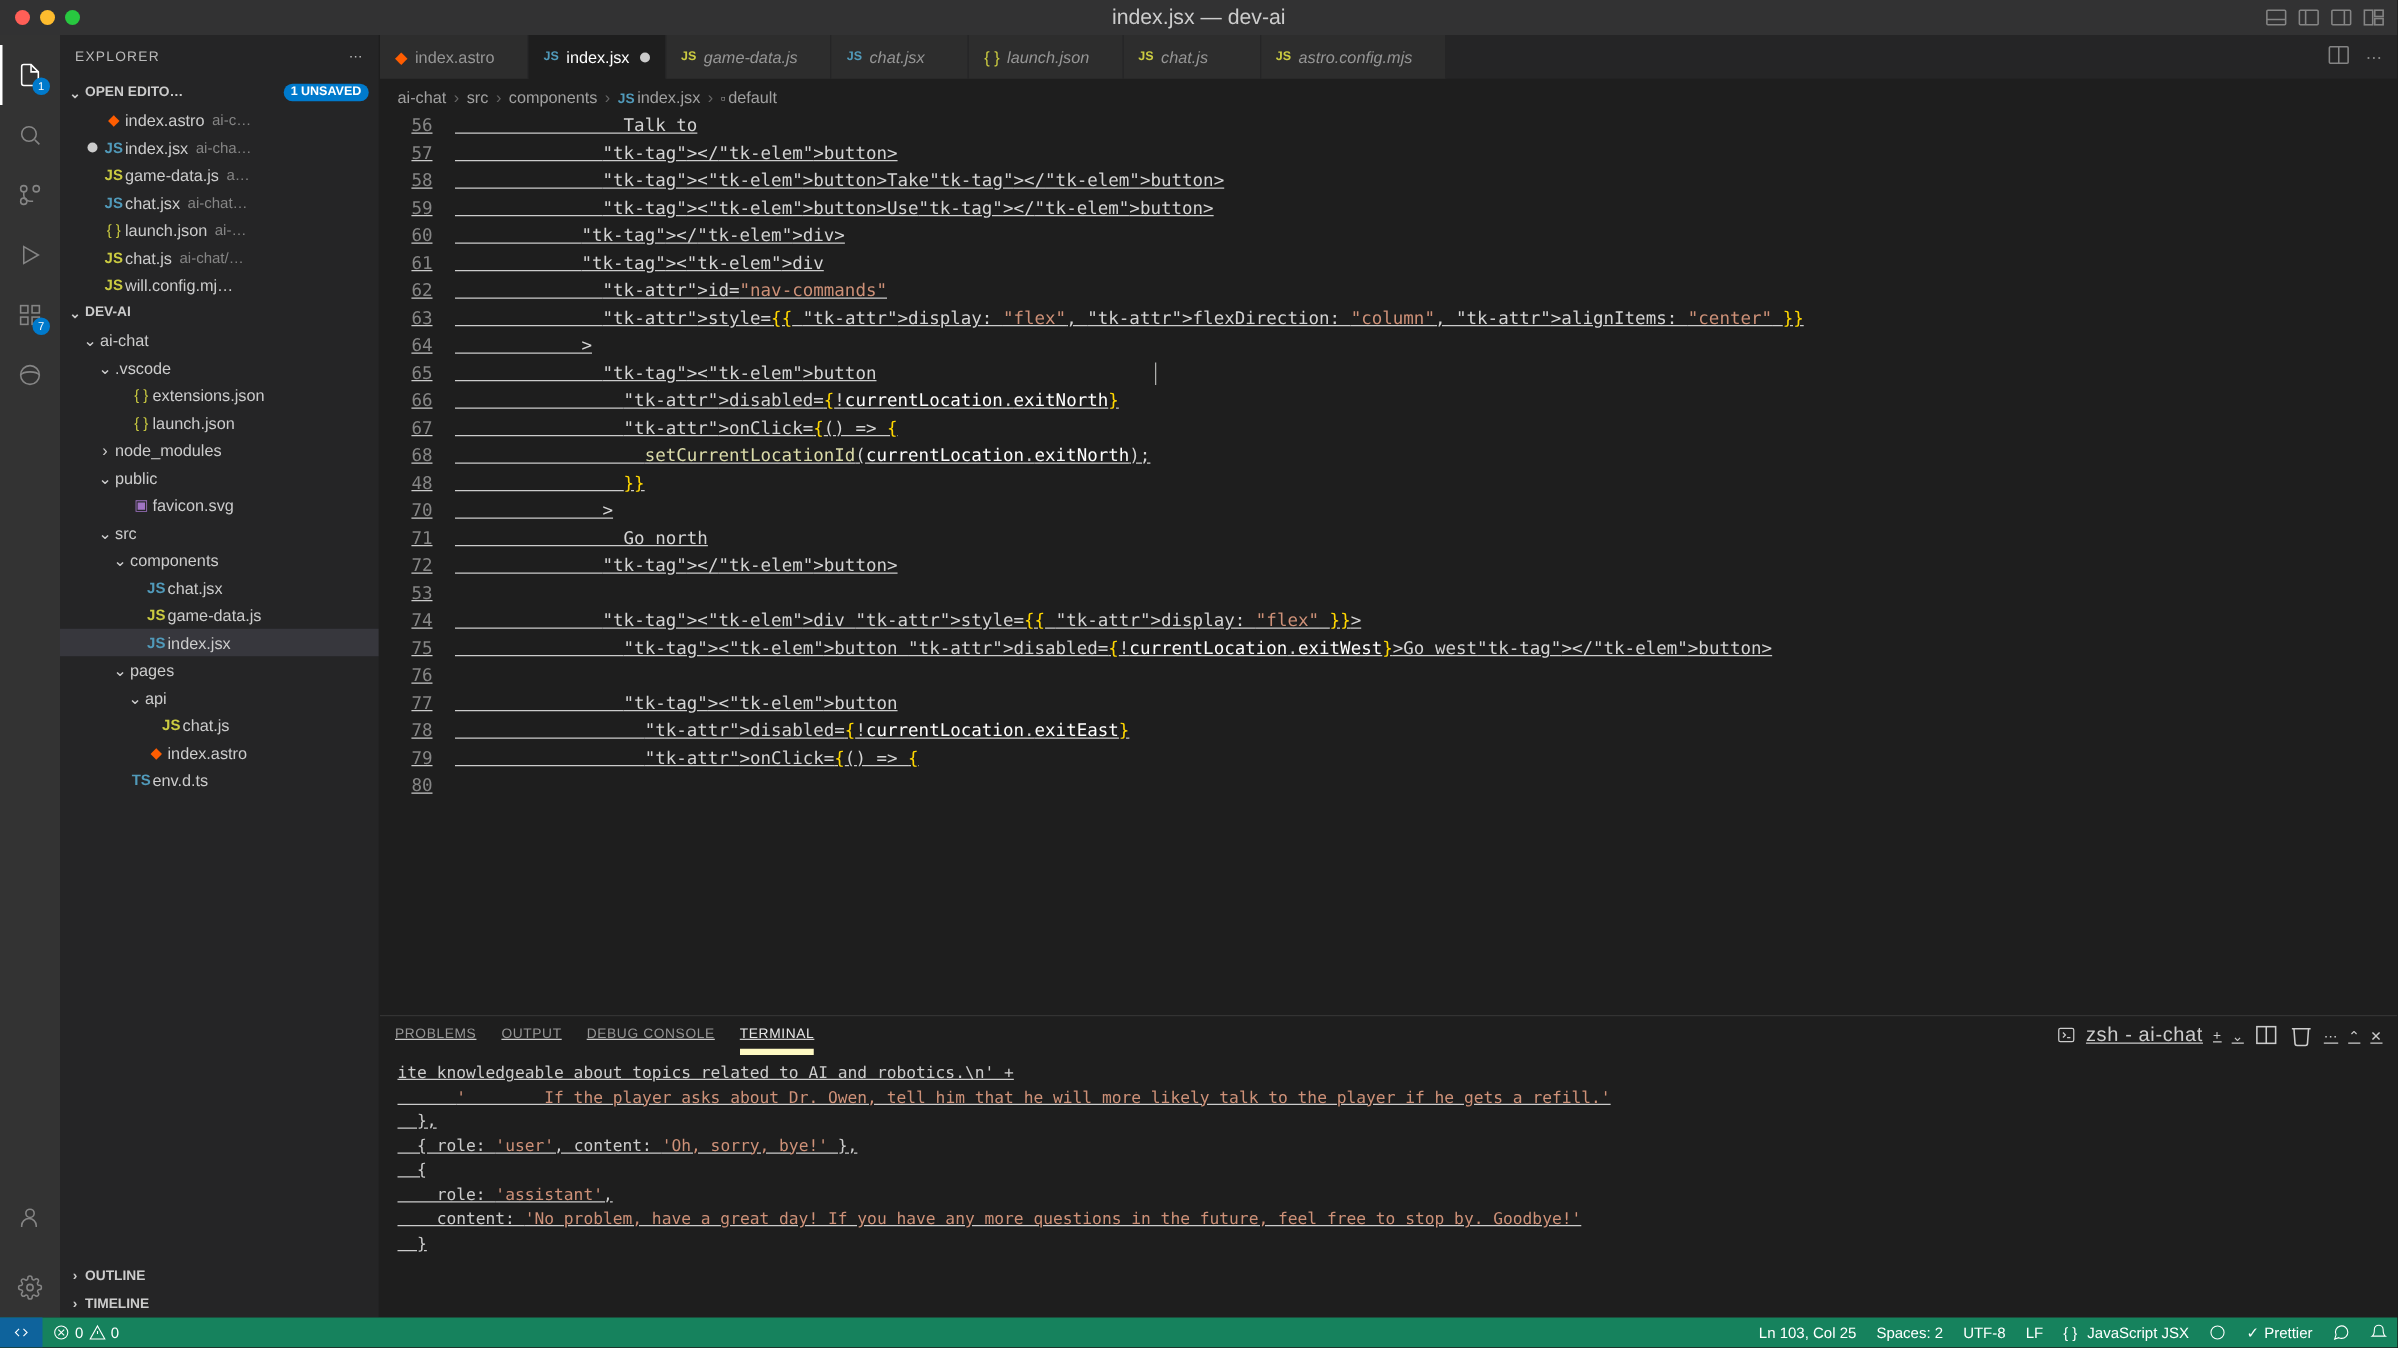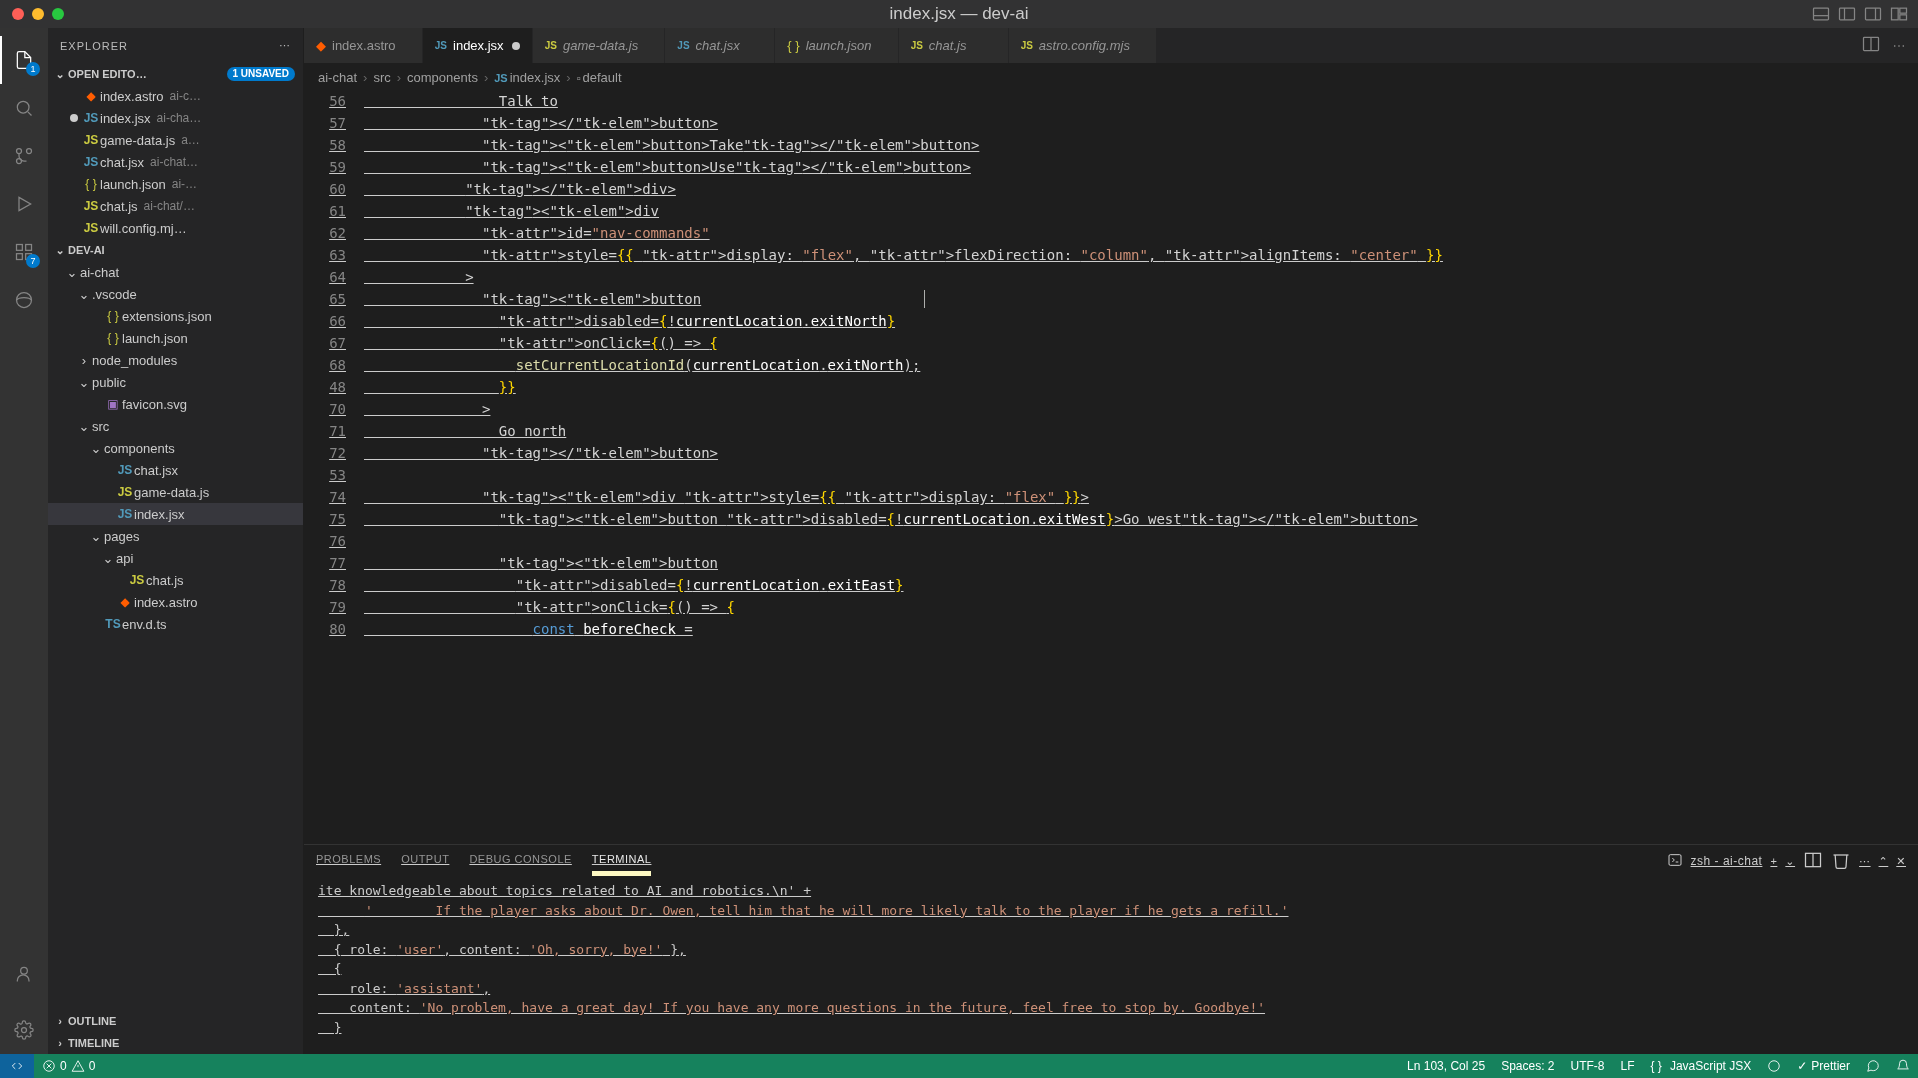--- a/index.html
+++ b/index.html
@@ -132,21 +132,21 @@
 .code-lines .ln { height: 22px; line-height: 22px; white-space: pre; }
 .tk-str { color: #ce9178; }
 .tk-func { color: #dcdcaa; }
 .tk-var { color: #ffffff; }
 .tk-kw { color: #569cd6; }
 .tk-brace { color: #ffd700; }
 .cursor-caret {
   position: absolute; width: 1px; height: 18px; background: #aeafad;
 }
 .panel {
-  height: 210px; background: #1e1e1e; border-top: 1px solid #333;
+  height: 242px; background: #1e1e1e; border-top: 1px solid #333;
   display: flex; flex-direction: column;
 }
 .panel-tabs {
   height: 32px; display: flex; align-items: center; padding: 0 12px; gap: 20px;
   font-size: 11px; letter-spacing: 0.5px; color: #969696;
 }
 .panel-tab { cursor: pointer; text-transform: uppercase; padding: 6px 0; }
 .panel-tab.active { color: #e7e7e7; border-bottom: 5px solid #fef9c3; }
 .panel-right { margin-left: auto; display: flex; gap: 8px; align-items: center; color: #cccccc; }
 .panel-right span { cursor: pointer; }
@@ -541,40 +541,39 @@
             <div class="ln">              &gt;</div>
             <div class="ln">                Go north</div>
             <div class="ln">              <span class="&lt;span">"tk-tag"</span>&gt;&lt;/<span class="&lt;span">"tk-elem"</span>&gt;button&gt;</div>
             <div class="ln"></div>
             <div class="ln">              <span class="&lt;span">"tk-tag"</span>&gt;&lt;<span class="&lt;span">"tk-elem"</span>&gt;div <span class="&lt;span">"tk-attr"</span>&gt;style=<span class="tk-brace">{{</span> <span class="&lt;span">"tk-attr"</span>&gt;display: <span class="tk-str">"flex"</span> <span class="tk-brace">}}</span>&gt;</div>
             <div class="ln">                <span class="&lt;span">"tk-tag"</span>&gt;&lt;<span class="&lt;span">"tk-elem"</span>&gt;button <span class="&lt;span">"tk-attr"</span>&gt;disabled=<span class="tk-brace">{</span>!<span class="tk-var">currentLocation</span>.<span class="tk-var">exitWest</span><span class="tk-brace">}</span>&gt;Go west<span class="&lt;span">"tk-tag"</span>&gt;&lt;/<span class="&lt;span">"tk-elem"</span>&gt;button&gt;</div>
             <div class="ln"></div>
             <div class="ln">                <span class="&lt;span">"tk-tag"</span>&gt;&lt;<span class="&lt;span">"tk-elem"</span>&gt;button</div>
             <div class="ln">                  <span class="&lt;span">"tk-attr"</span>&gt;disabled=<span class="tk-brace">{</span>!<span class="tk-var">currentLocation</span>.<span class="tk-var">exitEast</span><span class="tk-brace">}</span></div>
             <div class="ln">                  <span class="&lt;span">"tk-attr"</span>&gt;onClick=<span class="tk-brace">{</span>() =&gt; <span class="tk-brace">{</span></div>
-            <div class="ln">                    <span class="tk-kw">const</span> <span class="tk-var">beforeCheck</span> =</div>
           </div>
         <div class="cursor-caret" style="left: 620px; top: 200px;"></div>
       </div>
 
       <div class="panel">
         <div class="panel-tabs">
           <div id="panel-tabs-host" style="display: flex; gap: 20px;">
               <div class="panel-tab">PROBLEMS</div>
               <div class="panel-tab">OUTPUT</div>
               <div class="panel-tab">DEBUG CONSOLE</div>
               <div class="panel-tab active">TERMINAL</div>
             </div>
           <div class="panel-right">
             <span class="icon16"><svg viewBox="0 0 24 24">
                   <rect x="3" y="4" width="18" height="16" rx="2"></rect>
                   <polyline points="8 9 11 12 8 15"></polyline>
                   <line x1="13" y1="15" x2="17" y2="15"></line>
                 </svg></span>
-            <span style="font-size:12px;">zsh - ai-chat</span>
+            <span style="font-size:16px;">zsh - ai-chat</span>
             <span>+</span>
             <span>⌄</span>
             <span><svg viewBox="0 0 24 24">
                   <rect x="3" y="4" width="18" height="16"></rect>
                   <line x1="12" y1="4" x2="12" y2="20"></line>
                 </svg></span>
             <span><svg viewBox="0 0 24 24">
                   <polyline points="3 6 5 6 21 6"></polyline>
                   <path d="M19 6l-1 14a2 2 0 0 1-2 2H8a2 2 0 0 1-2-2L5 6"></path>
                 </svg></span>

